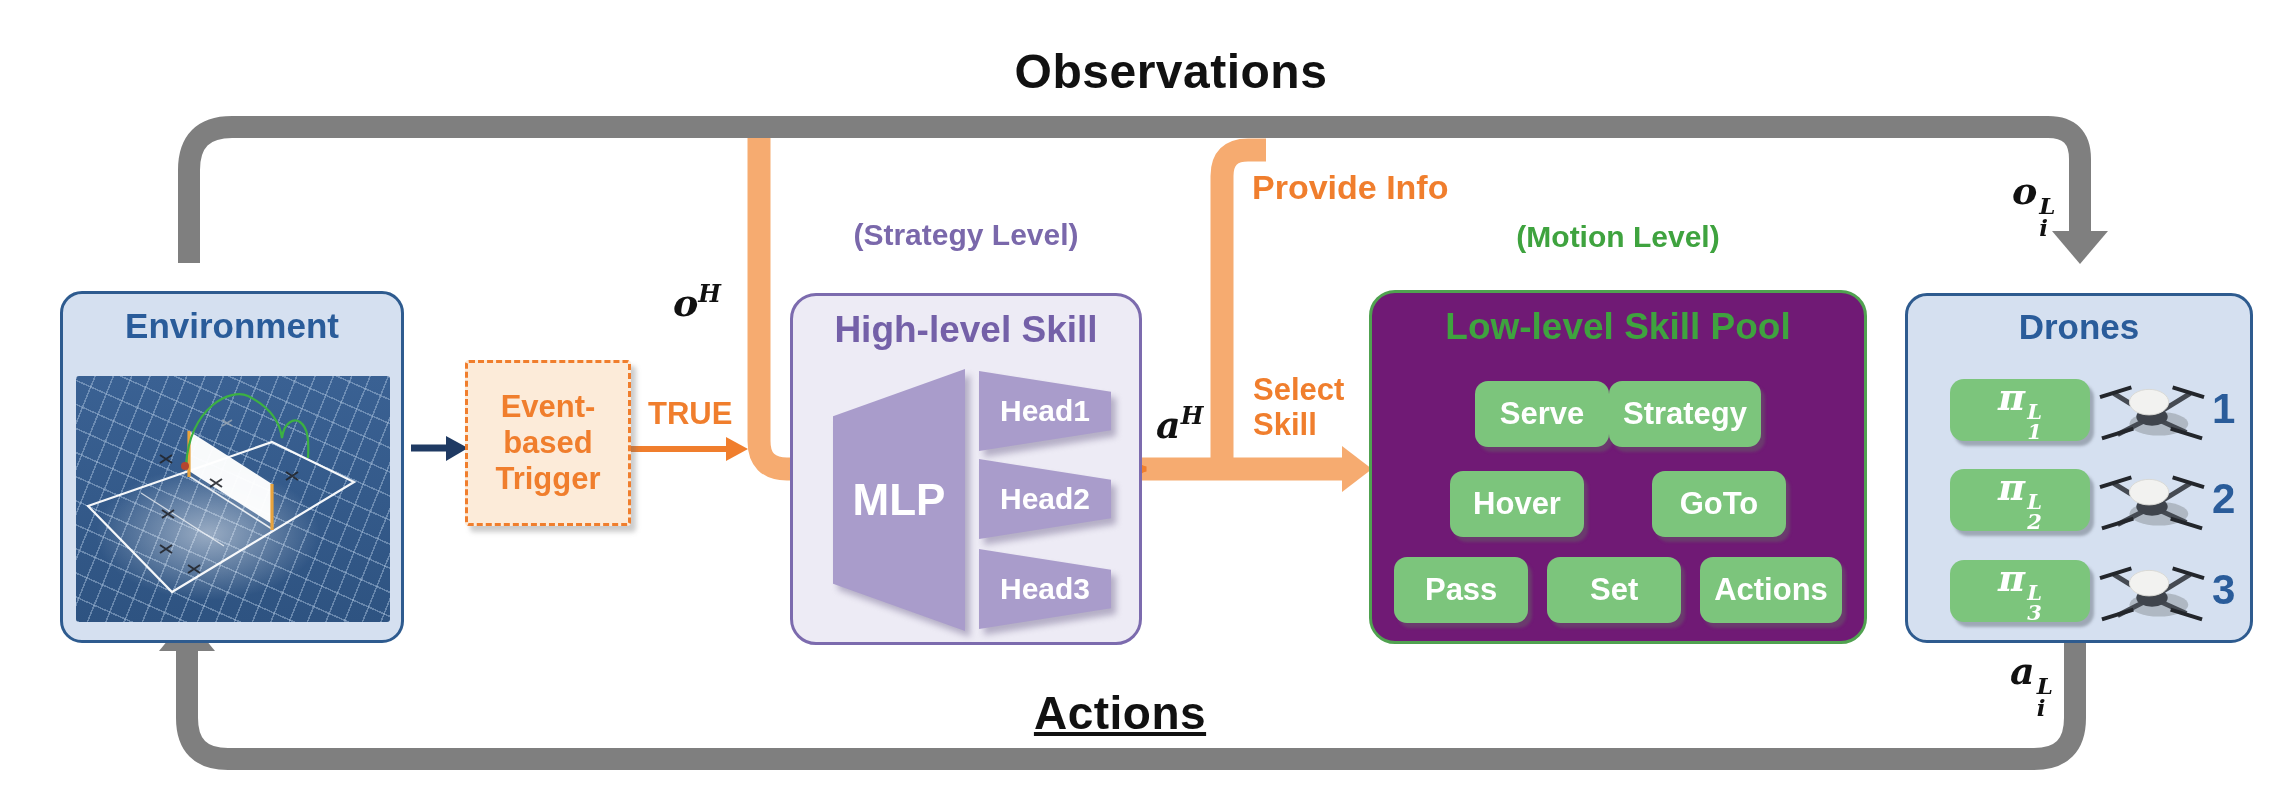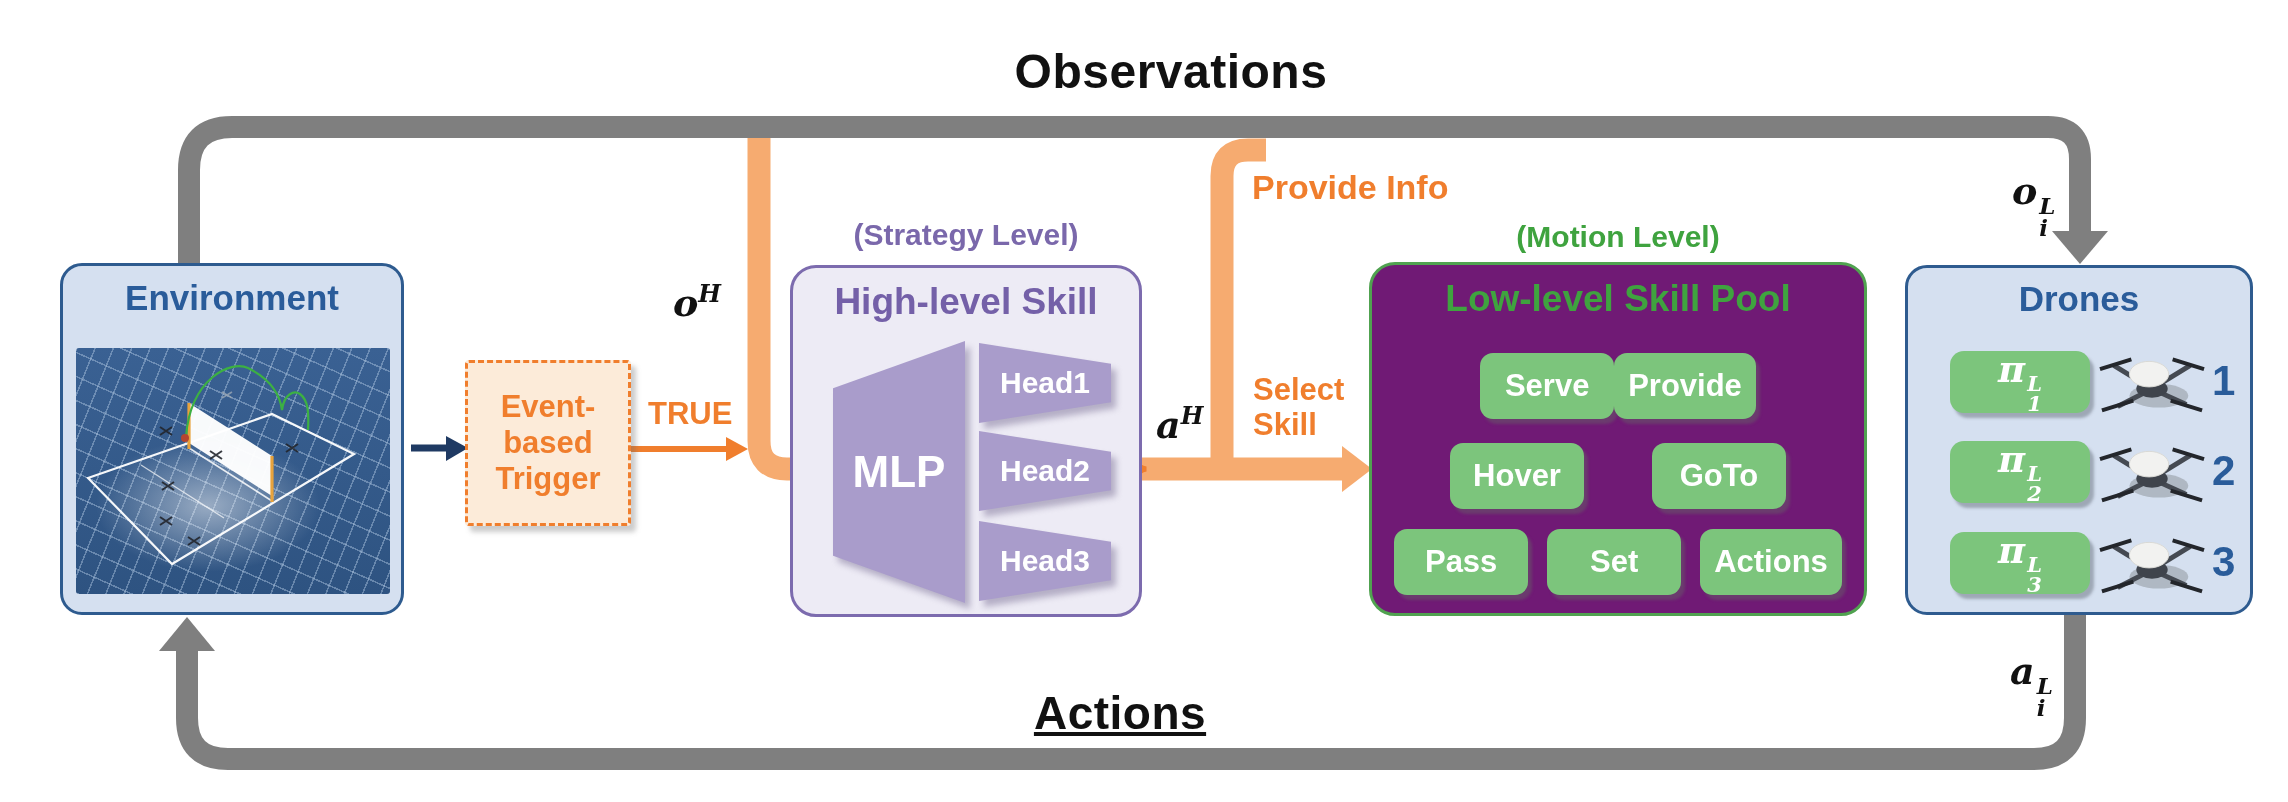--- a/index.html
+++ b/index.html
@@ -8,21 +8,21 @@
   .abs{position:absolute;}
 
   
   svg.flow{position:absolute;left:0;top:0;width:2288px;height:802px;}
 
   
   .loop-label{position:absolute;transform:translateX(-50%);font-size:48px;font-weight:bold;
               color:#111;letter-spacing:0.5px;white-space:nowrap;}
 
   
-  .panel{position:absolute;border-radius:22px;box-sizing:border-box;}
+  .panel{position:absolute;border-radius:22px;box-sizing:border-box;margin-top:28px;}
   .panel-title{text-align:center;font-weight:bold;white-space:nowrap;}
 
   
   .env{left:60px;top:263px;width:344px;height:352px;background:#D5E0F0;border:3px solid #2E5B8F;}
   .env .panel-title{margin-top:12px;font-size:35px;color:#2A5C9A;}
   .scene{position:absolute;left:13px;top:82px;width:314px;height:246px;border-radius:3px;overflow:hidden;
     background:
       radial-gradient(ellipse 160px 95px at 42% 64%, rgba(255,255,255,.50), rgba(255,255,255,0) 70%),
       repeating-linear-gradient(112deg, rgba(173,197,224,.45) 0 1.5px, transparent 1.5px 17px),
       repeating-linear-gradient(24deg, rgba(173,197,224,.45) 0 1.5px, transparent 1.5px 22px),
@@ -202,21 +202,21 @@
   <div class="otext" style="left:1253px;top:372px;font-size:31px;line-height:1.14;">
     <div>Select</div>
     <div>Skill</div>
   </div>
 
   <div class="tag motion">(Motion Level)</div>
   <div class="panel pool">
     <div class="panel-title">Low-level Skill Pool</div>
     <div class="pool-row" style="top:88px;">
       <div class="skill-btn">Serve</div>
-      <div class="skill-btn">Provide</div>
+      <div class="skill-btn">Strategy</div>
     </div>
     <div class="pool-row" style="top:178px;gap:68px;">
       <div class="skill-btn">Hover</div>
       <div class="skill-btn">GoTo</div>
     </div>
     <div class="pool-row" style="top:264px;gap:19px;">
       <div class="skill-btn">Pass</div>
       <div class="skill-btn">Set</div>
       <div class="skill-btn">Actions</div>
     </div>

